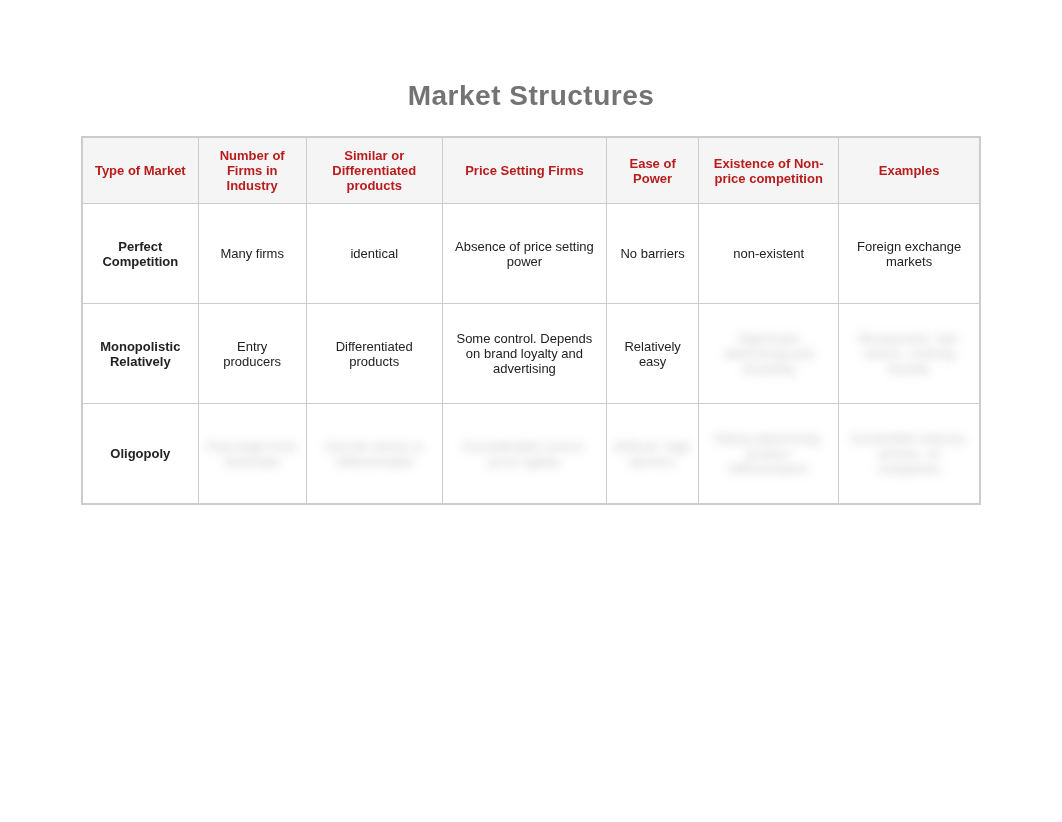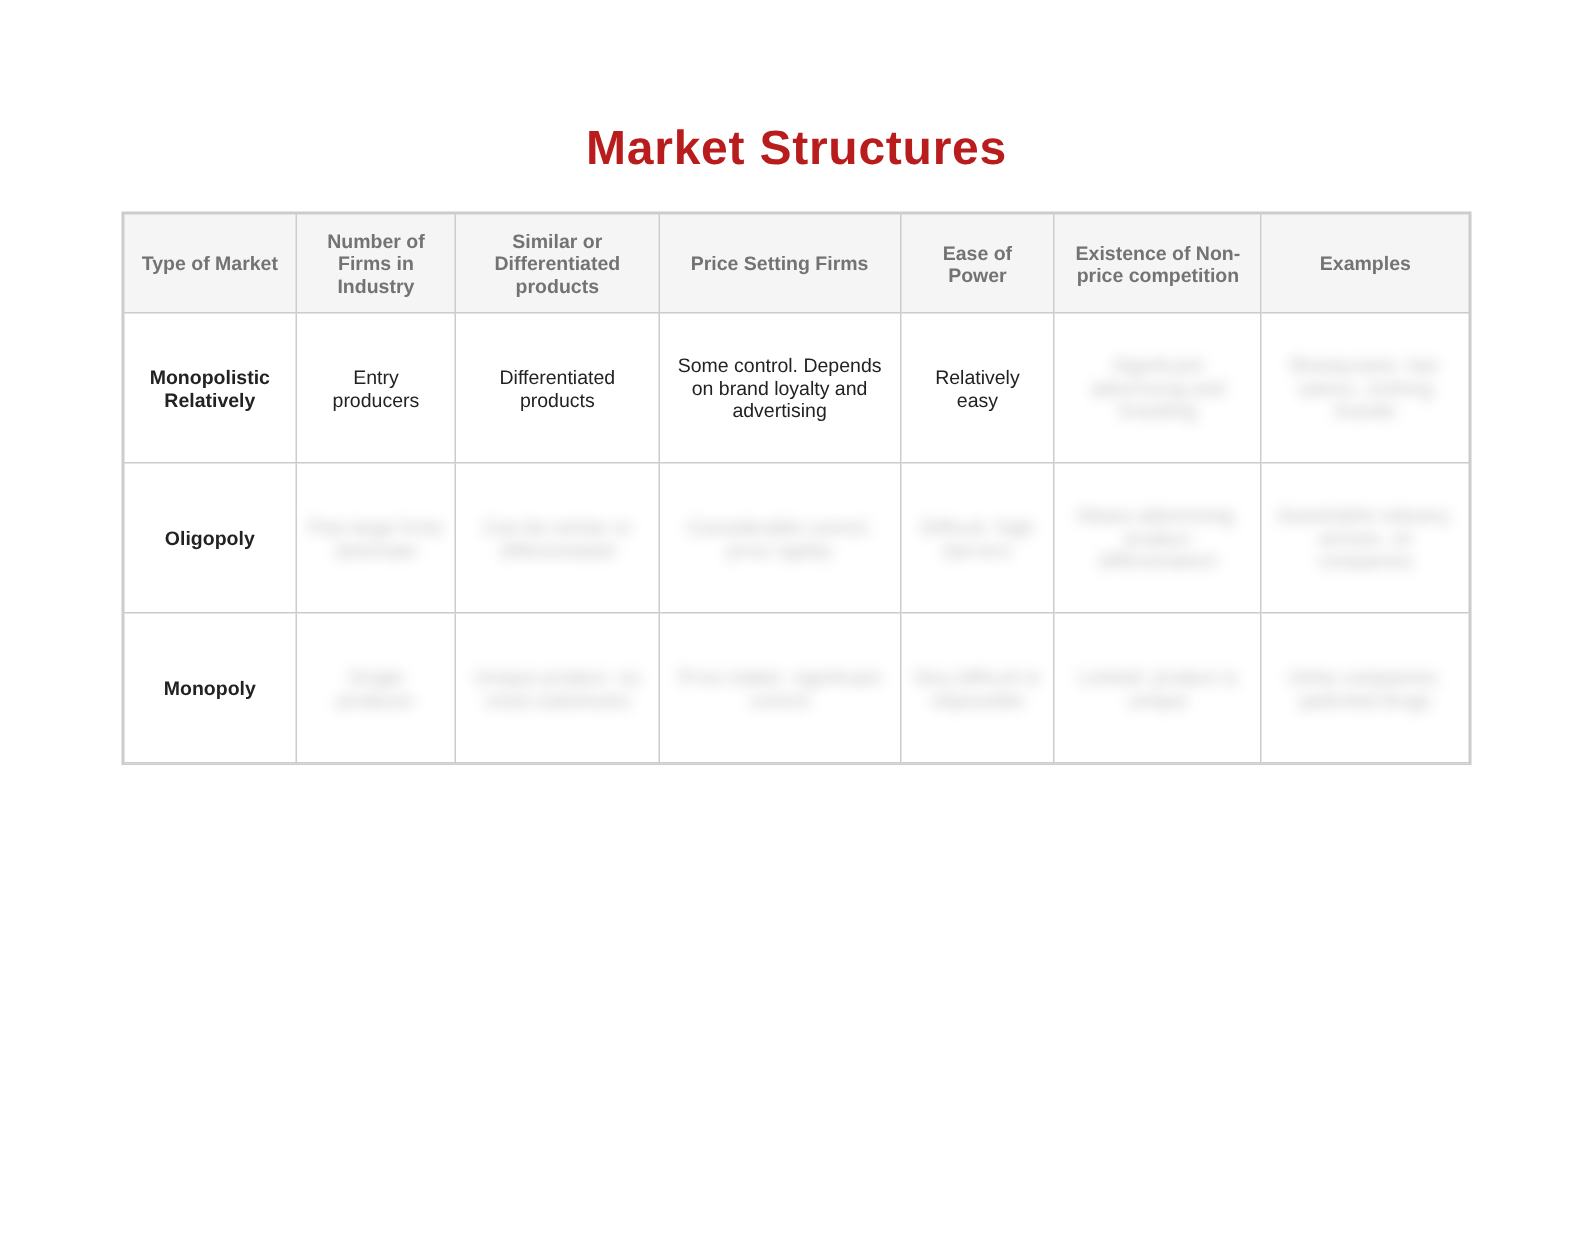--- a/index.html
+++ b/index.html
@@ -6,43 +6,43 @@
     body {
       background: #ffffff;
       font-family: Arial, sans-serif;
       display: flex;
       flex-direction: column;
       align-items: center;
       padding: 80px 20px;
       min-height: 822px;
     }
     h1 {
-      font-size: 32px;
+      font-size: 28px;
       font-weight: bold;
       margin-bottom: 24px;
-      color: #b91c1c;
+      color: #737373;
       letter-spacing: 0.5px;
     }
     .table-wrapper {
       width: 900px;
       border: 1px solid #ccc;
     }
     table {
       width: 100%;
       border-collapse: collapse;
       font-size: 13px;
     }
     th {
       background: #f5f5f5;
       border: 1px solid #ccc;
       padding: 10px 8px;
       text-align: center;
       font-weight: bold;
       vertical-align: middle;
-      color: #737373;
+      color: #b91c1c;
     }
     td {
       border: 1px solid #ccc;
       padding: 10px 8px;
       text-align: center;
       vertical-align: middle;
       color: #222;
       min-height: 90px;
     }
     td.type-cell {
@@ -69,42 +69,42 @@
         <th>Type of Market</th>
         <th>Number of Firms in Industry</th>
         <th>Similar or Differentiated products</th>
         <th>Price Setting Firms</th>
         <th>Ease of Power</th>
         <th>Existence of Non-price competition</th>
         <th>Examples</th>
       </tr>
     </thead>
     <tbody id="table-body">
+    <tr>
+          <td class="type-cell">Perfect Competition</td>
+          <td>Many firms</td>
+          <td>identical</td>
+          <td>Absence of price setting power</td>
+          <td>No barriers</td>
+          <td>non-existent</td>
+          <td>Foreign exchange markets</td>
+        </tr>
         <tr>
           <td class="type-cell">Monopolistic Relatively</td>
           <td>Entry producers</td>
           <td>Differentiated products</td>
           <td>Some control. Depends on brand loyalty and advertising</td>
           <td>Relatively easy</td>
           <td class="blurred">Significant advertising and branding</td>
           <td class="blurred">Restaurants, hair salons, clothing brands</td>
         </tr>
         <tr>
           <td class="type-cell">Oligopoly</td>
           <td class="blurred">Few large firms dominate</td>
           <td class="blurred">Can be similar or differentiated</td>
           <td class="blurred">Considerable control, price rigidity</td>
           <td class="blurred">Difficult, high barriers</td>
           <td class="blurred">Heavy advertising, product differentiation</td>
           <td class="blurred">Automobile industry, airlines, oil companies</td>
         </tr>
-        <tr>
-          <td class="type-cell">Monopoly</td>
-          <td class="blurred">Single producer</td>
-          <td class="blurred">Unique product, no close substitutes</td>
-          <td class="blurred">Price maker, significant control</td>
-          <td class="blurred">Very difficult or impossible</td>
-          <td class="blurred">Limited, product is unique</td>
-          <td class="blurred">Utility companies, patented drugs</td>
-        </tr>
       </tbody>
   </table>
 </div>
 
 </body></html>

